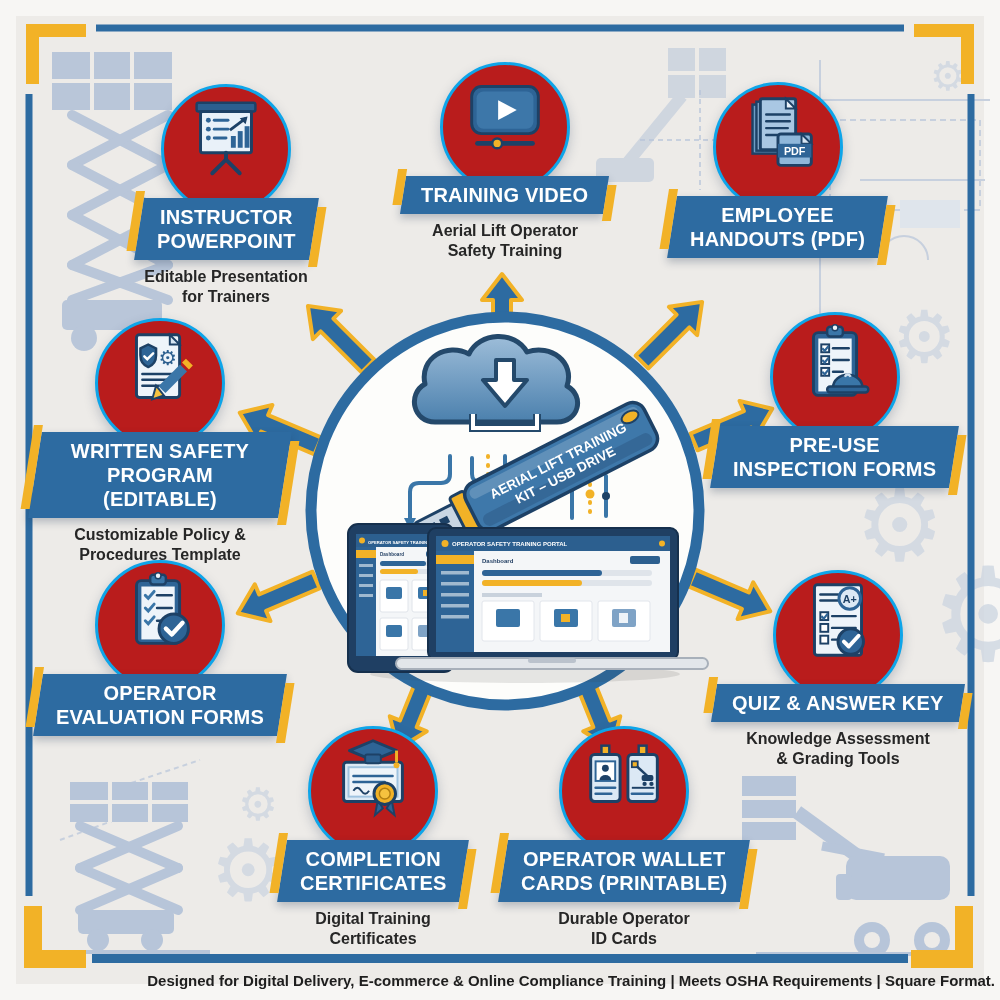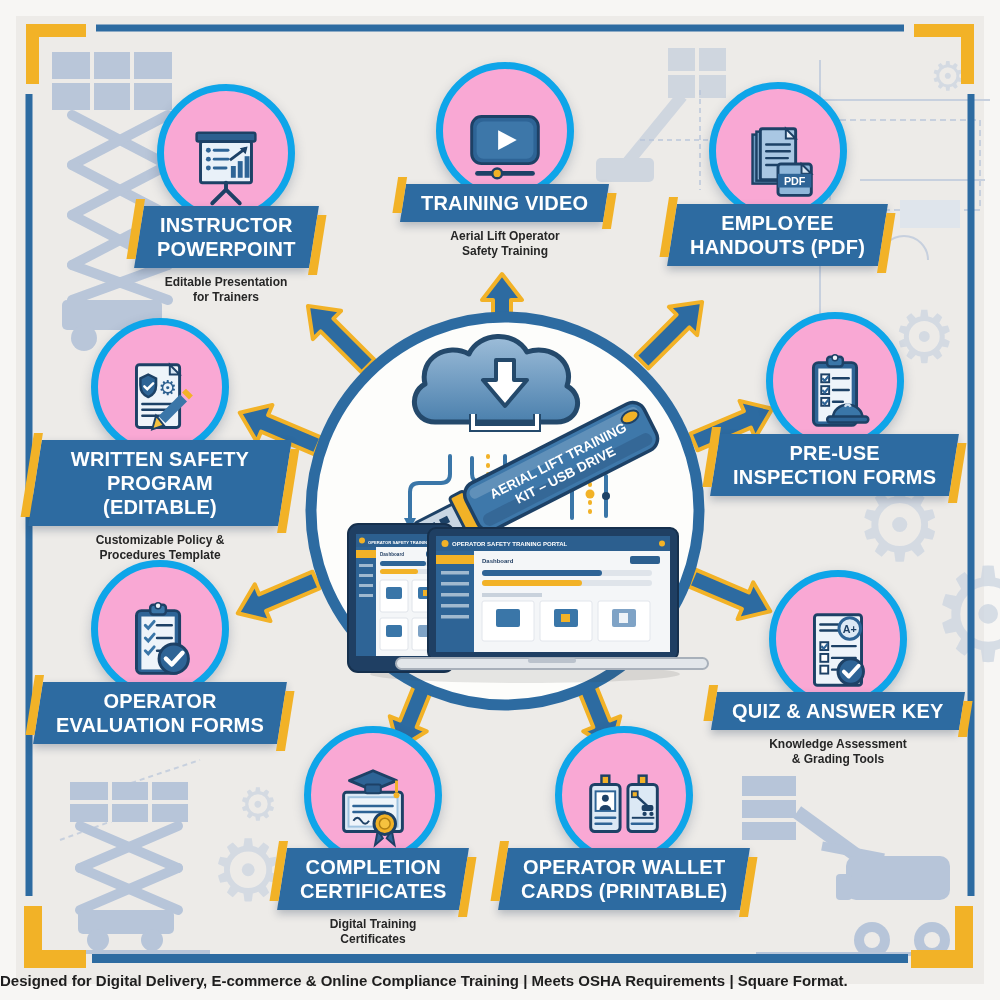--- a/index.html
+++ b/index.html
@@ -1,32 +1,32 @@
 <!DOCTYPE html>
 <html><head>
 <meta charset="utf-8">
 <style>
   html,body{margin:0;padding:0;background:#ffffff;}
   .canvas{position:relative;width:1000px;height:1000px;background:#f7f6f4;overflow:hidden;
           font-family:"Liberation Sans",sans-serif;}
   svg.layer{position:absolute;left:0;top:0;}
   .item{position:absolute;display:flex;flex-direction:column;align-items:center;}
-  .badge{width:124px;height:124px;border-radius:50%;background:#f9a8d4;border:7px solid #0ea5e9;
-         display:flex;align-items:flex-end;justify-content:center;
+  .badge{width:124px;height:124px;border-radius:50%;background:#b91c1c;border:3px solid #0ea5e9;
+         display:flex;align-items:flex-start;justify-content:center;
          box-shadow:0 5px 12px rgba(40,60,90,.25);position:relative;z-index:1;}
   .banner-row{position:relative;z-index:2;margin-top:-16px;display:flex;justify-content:center;}
   .banner{position:relative;background:#2d6ba1;transform:skewX(-9deg);padding:7px 18px;
           box-shadow:0 4px 8px rgba(30,50,80,.28);}
   .banner::before{content:"";position:absolute;left:-9px;top:-7px;bottom:9px;width:9px;background:#f2b227;}
   .banner::after{content:"";position:absolute;right:-9px;top:9px;bottom:-7px;width:9px;background:#f2b227;}
   .banner-text{display:block;transform:skewX(9deg);color:#ffffff;font-weight:700;font-size:20px;
                line-height:1.2;text-align:center;white-space:pre-line;letter-spacing:.2px;}
-  .subtitle{margin-top:7px;font-size:12px;font-weight:600;color:#262626;text-align:center;
+  .subtitle{margin-top:7px;font-size:16px;font-weight:600;color:#262626;text-align:center;
             white-space:pre-line;line-height:1.22;}
-  .footer-text{position:absolute;left:0;right:12px;top:972px;text-align:left;font-size:15px;
+  .footer-text{position:absolute;left:0;right:5px;top:972px;text-align:right;font-size:15px;
                font-weight:600;color:#1e1e1e;}
 </style>
 </head>
 <body>
 
 <div class="canvas">
 
   <svg class="layer" width="1000" height="1000" viewBox="0 0 1000 1000">
     <rect x="16" y="16" width="968" height="968" fill="#edebe8"></rect>
 
@@ -537,16 +537,18 @@
         <line x1="58" y1="60" x2="81" y2="60" stroke="#1d4166" stroke-width="2"></line>
         <line x1="58" y1="66" x2="79" y2="66" stroke="#2e6496" stroke-width="2.5" stroke-linecap="round"></line>
       </svg>
     </div>
     <div class="banner-row">
       <div class="banner">
           <span class="banner-text">OPERATOR WALLET
 CARDS (PRINTABLE)</span>
         </div>
     </div>
+    <div class="subtitle">Durable Operator
+ID Cards</div>
   </div>
 
   <div class="footer-text">Designed for Digital Delivery, E-commerce &amp; Online Compliance Training | Meets OSHA Requirements | Square Format.</div>
 </div>
 
 </body></html>

